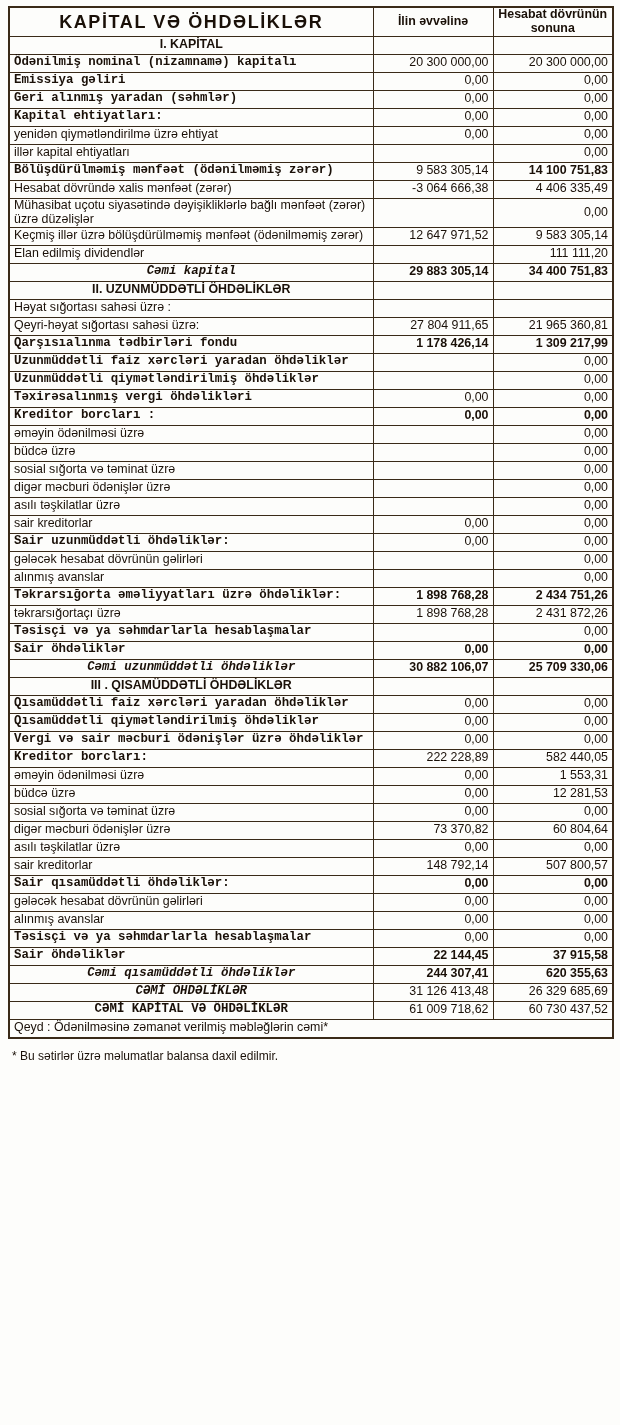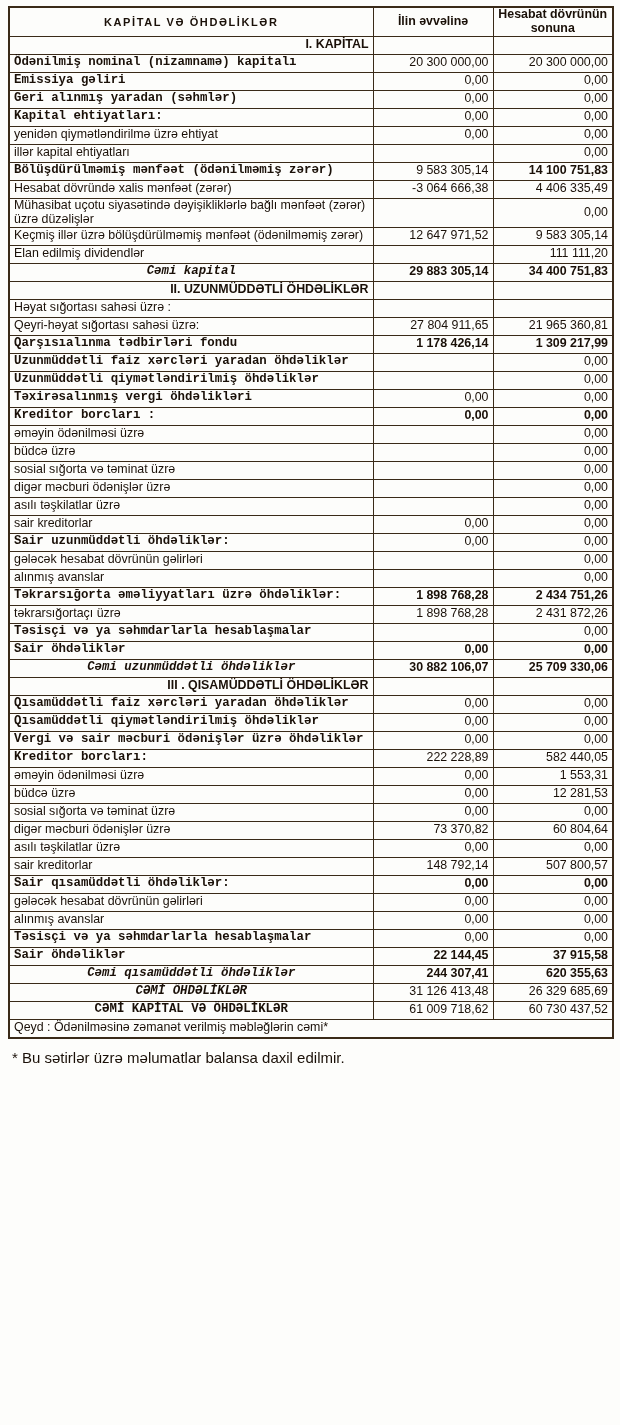--- a/index.html
+++ b/index.html
@@ -37,49 +37,49 @@
   }
   thead th {
     text-align: center;
     font-weight: bold;
     font-size: 13px;
     padding: 4px 3px;
     height: auto;
   }
   thead th.h0 {
     letter-spacing: 1.6px;
-    font-size: 11px;
+    font-size: 18px;
   }
   td.num {
     text-align: right;
     white-space: nowrap;
     font-size: 12.6px;
   }
   
   td.lvl0 { padding-left: 3px; font-family: Liberation Mono, monospace; }
   td.lvl1 { padding-left: 22px; }
 
   .b { font-weight: bold; }
   .i { font-style: italic; }
   .center { text-align: center; }
   .sectionhdr {
-    text-align: right;
+    text-align: center;
     font-weight: bold;
     font-size: 13px;
   }
   .tall { height: 30px; }
   .tall3 { height: 44px; }
   .note {
     font-size: 12.4px;
     padding: 4px 4px 4px 6px;
     height: auto;
   }
   .footnote {
     margin-top: 10px;
-    font-size: 15px;
+    font-size: 12px;
     padding-left: 4px;
   }
 </style>
 </head>
 <body>
 
 <div class="sheet">
   <table class="fin">
     <colgroup>
         <col class="c0">

